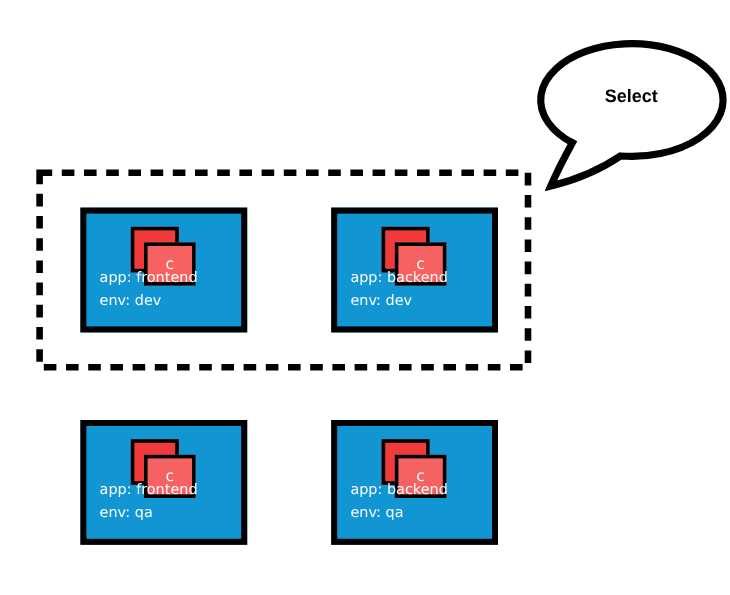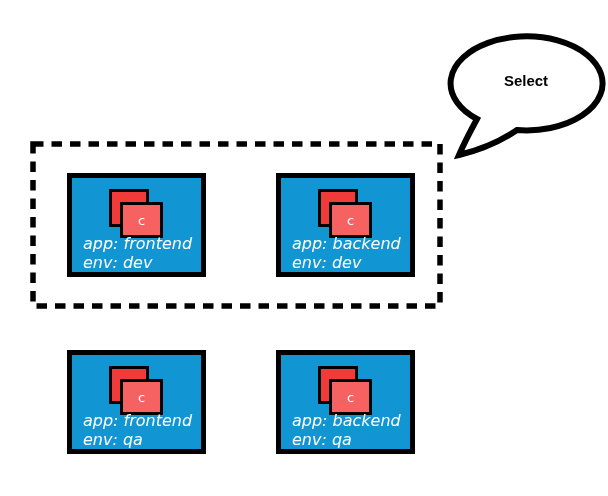--- a/index.html
+++ b/index.html
@@ -24,22 +24,22 @@
     background:#f13a3a; border:3px solid #000000;
   }
   .ctr-front {
     position:absolute; left:11px; top:13px; width:37px; height:30px;
     background:#f66161; border:3px solid #000000;
     display:flex; align-items:center; justify-content:center;
     color:#ffffff; font-size:13px; line-height:1;
   }
 
   .pod-labels {
-    position:absolute; left:11px; bottom:0;
-    color:#ffffff; font-size:16px; line-height:19px; white-space:nowrap;font-style:italic;
+    position:absolute; left:11px; bottom:12px;
+    color:#ffffff; font-size:12px; line-height:19px; white-space:nowrap;
   }
 
   .callout-text {
     position:absolute; left:460px; top:72px; width:132px;
     text-align:center; font-family:"Liberation Sans","DejaVu Sans",sans-serif;
     font-weight:bold; font-size:15px; line-height:17px; color:#000000;
   }
   .callout-text div { white-space:nowrap; }
 </style>
 </head>

